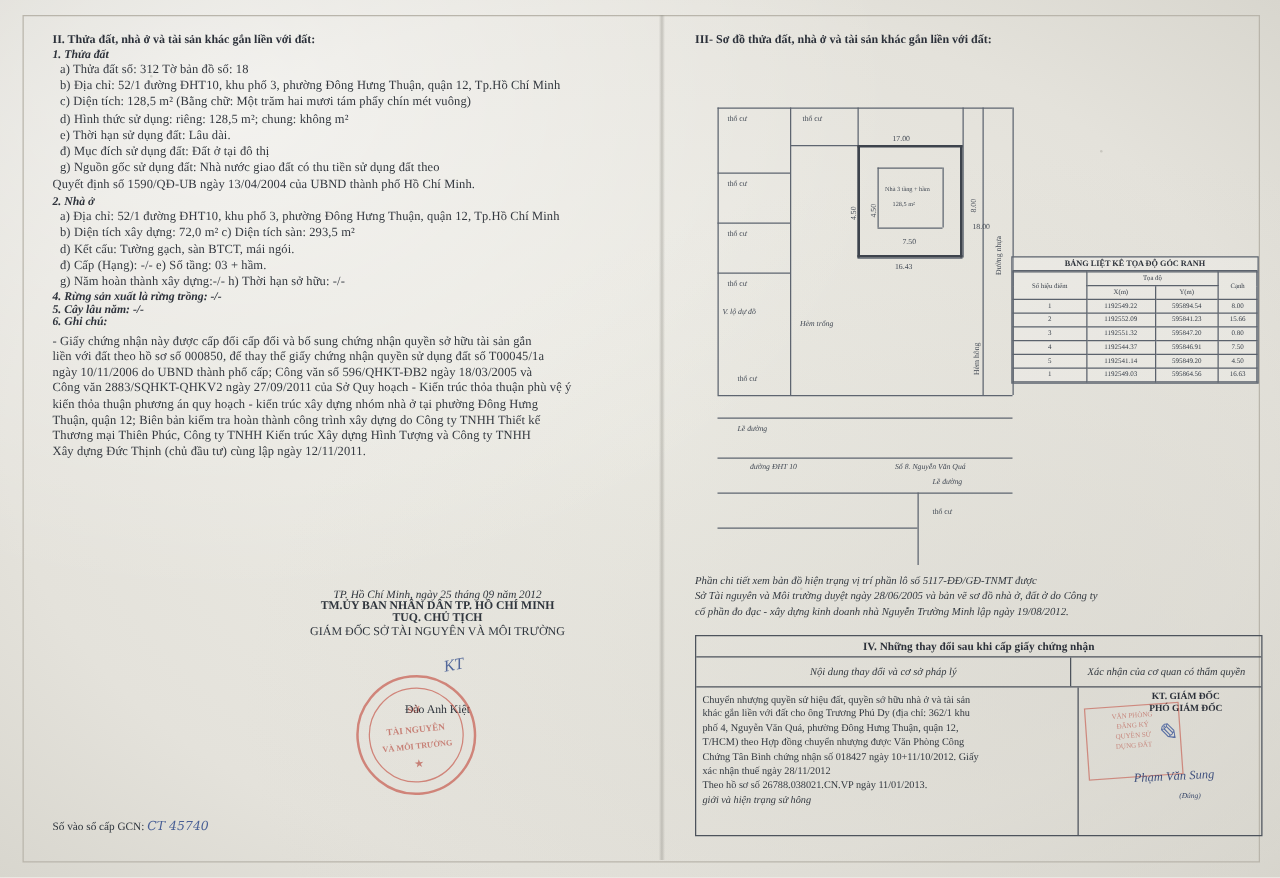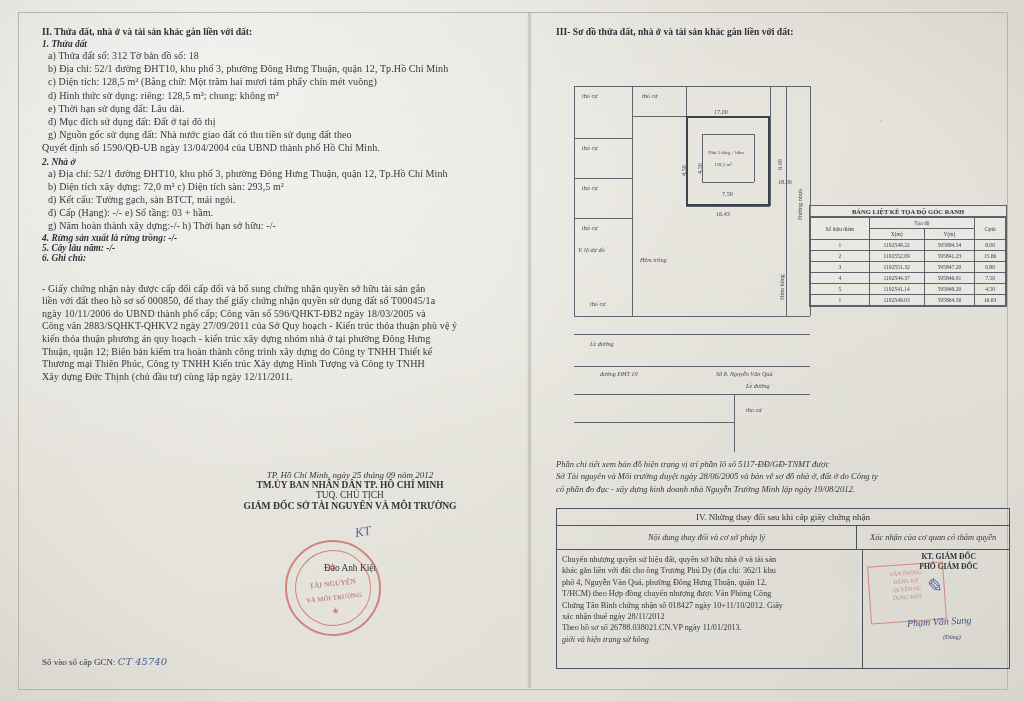--- a/index.html
+++ b/index.html
@@ -138,21 +138,21 @@
 
   
   #sec4 {
     position: absolute;
     left: 0; top: 482px;
     width: 452px;
     border: 1px solid #4d535c;
   }
   #sec4-title {
     text-align: center;
-    font-weight: normal;
+    font-weight: bold;
     font-size: 9px;
     padding: 3px 0;
     border-bottom: 1px solid #4d535c;
     color: #2c313a;
   }
   #sec4-head {
     display: flex;
     border-bottom: 1px solid #4d535c;
     font-size: 8.4px;
     font-style: italic;
@@ -181,22 +181,22 @@
   #sign-block {
     position: absolute;
     left: 200px;
     top: 470px;
     width: 300px;
     text-align: center;
     color: #2f353d;
   }
   #sign-block .l1 { font-size: 9px; font-style: italic; }
   #sign-block .l2 { font-size: 9.4px; font-weight: bold; margin-top: 0; }
-  #sign-block .l3 { font-size: 9.4px; font-weight: normal; }
-  #sign-block .l4 { font-size: 9.6px; font-weight: bold; }
+  #sign-block .l3 { font-size: 9.4px; font-weight: bold; }
+  #sign-block .l4 { font-size: 9.6px; font-weight: normal; }
   #sign-name { font-size: 9.4px; margin-top: 52px; }
 
   
   #red-stamp {
     position: absolute;
     left: 285px; top: 540px;
     width: 92px; height: 92px;
     border: 2px solid #c0392b;
     border-radius: 50%;
     opacity: 0.55;
@@ -334,21 +334,21 @@
     <div class="txt indent">a) Địa chỉ: 52/1 đường ĐHT10, khu phố 3, phường Đông Hưng Thuận, quận 12, Tp.Hồ Chí Minh</div>
     <div class="txt indent">b) Diện tích xây dựng:   72,0 m²            c) Diện tích sàn: 293,5 m²</div>
     <div class="txt indent">d) Kết cấu: Tường gạch, sàn BTCT, mái ngói.</div>
     <div class="txt indent">đ) Cấp (Hạng): -/-                              e) Số tầng: 03 + hầm.</div>
     <div class="txt indent">g) Năm hoàn thành xây dựng:-/-              h) Thời hạn sở hữu: -/-</div>
 
     <div class="subheading">4. Rừng sản xuất là rừng trồng: -/-</div>
     <div class="subheading">5. Cây lâu năm: -/-</div>
     <div class="subheading">6. Ghi chú:</div>
 
-    <div class="txt tight" style="margin-top:20px">- Giấy chứng nhận này được cấp đổi cấp đổi và bổ sung chứng nhận quyền sở hữu tài sản gắn</div>
+    <div class="txt tight" style="margin-top:5px">- Giấy chứng nhận này được cấp đổi cấp đổi và bổ sung chứng nhận quyền sở hữu tài sản gắn</div>
     <div class="txt tight">liền với đất theo hồ sơ số 000850, để thay thế giấy chứng nhận quyền sử dụng đất số T00045/1a</div>
     <div class="txt tight">ngày 10/11/2006 do UBND thành phố cấp; Công văn số 596/QHKT-ĐB2 ngày 18/03/2005 và</div>
     <div class="txt tight">Công văn 2883/SQHKT-QHKV2 ngày 27/09/2011 của Sở Quy hoạch - Kiến trúc thỏa thuận phù vệ ý</div>
     <div class="txt tight">kiến thỏa thuận phương án quy hoạch - kiến trúc xây dựng nhóm nhà ở tại phường Đông Hưng</div>
     <div class="txt tight">Thuận, quận 12; Biên bản kiểm tra hoàn thành công trình xây dựng do Công ty TNHH Thiết kế</div>
     <div class="txt tight">Thương mại Thiên Phúc, Công ty TNHH Kiến trúc Xây dựng Hình Tượng và Công ty TNHH</div>
     <div class="txt tight">Xây dựng Đức Thịnh (chủ đầu tư) cùng lập ngày 12/11/2011.</div>
   </div>
 
   <div id="sign-block">

